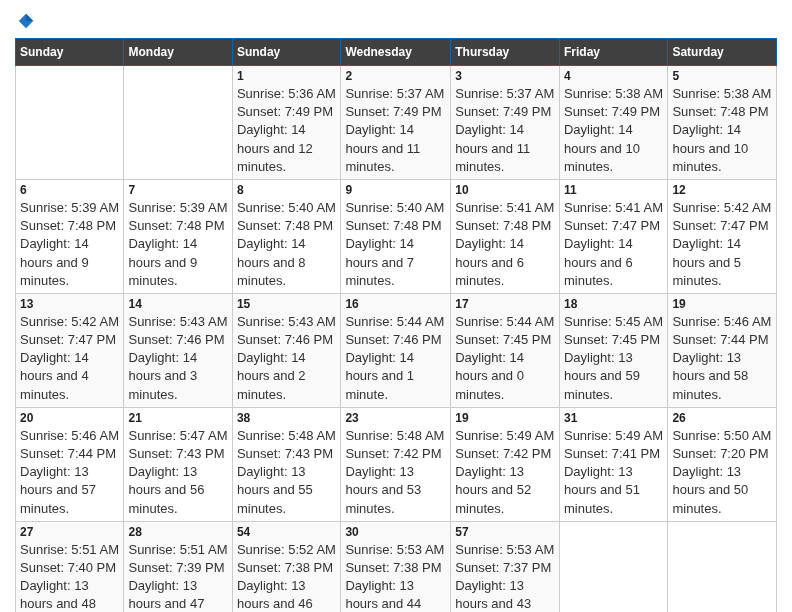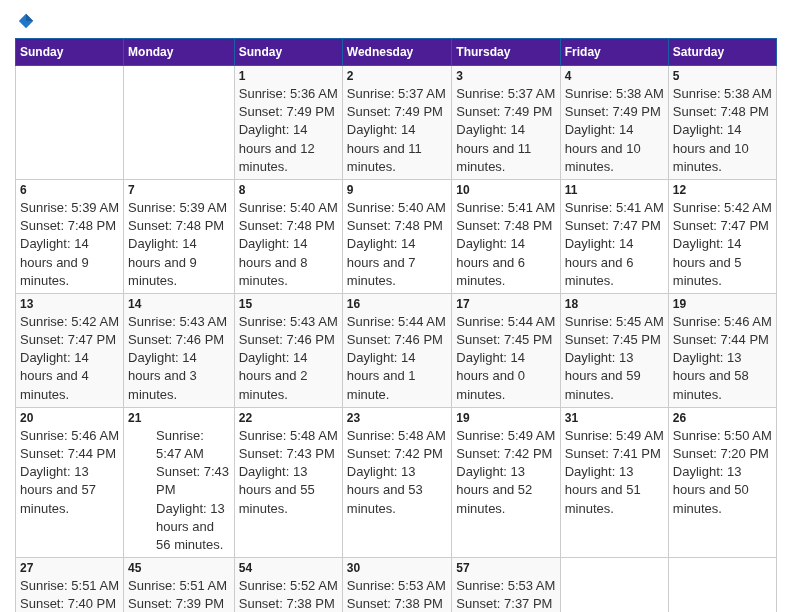--- a/index.html
+++ b/index.html
@@ -60,21 +60,21 @@
       font-size: 14px;
       color: #555;
       margin-top: 2px;
     }
     .calendar {
       width: 100%;
       border-collapse: collapse;
       font-size: 10.5px;
     }
     .calendar thead th {
-      background-color: #4c1d95;
+      background-color: #404040;
       color: #fff;
       font-weight: bold;
       font-size: 12px;
       padding: 6px 4px;
       text-align: left;
       border: 1px solid #1a5fa3;
     }
     .calendar tbody td {
       border: 1px solid #ccc;
       vertical-align: top;
@@ -260,26 +260,26 @@
         </tr>
         <tr>
           <td>
             <span class="day-number">20</span>
             <div class="day-info" style="white-space: pre-line;">Sunrise: 5:46 AM
 Sunset: 7:44 PM
 Daylight: 13 hours and 57 minutes.</div>
           </td>
           <td>
             <span class="day-number">21</span>
-            <div class="day-info" style="white-space: pre-line; margin-left: 28px;">Sunrise: 5:47 AM
+            <div class="day-info" style="white-space: pre-line;">Sunrise: 5:47 AM
 Sunset: 7:43 PM
 Daylight: 13 hours and 56 minutes.</div>
           </td>
           <td>
-            <span class="day-number">22</span>
+            <span class="day-number">38</span>
             <div class="day-info" style="white-space: pre-line;">Sunrise: 5:48 AM
 Sunset: 7:43 PM
 Daylight: 13 hours and 55 minutes.</div>
           </td>
           <td>
             <span class="day-number">23</span>
             <div class="day-info" style="white-space: pre-line;">Sunrise: 5:48 AM
 Sunset: 7:42 PM
 Daylight: 13 hours and 53 minutes.</div>
           </td>
@@ -303,21 +303,21 @@
           </td>
         </tr>
         <tr>
           <td>
             <span class="day-number">27</span>
             <div class="day-info" style="white-space: pre-line;">Sunrise: 5:51 AM
 Sunset: 7:40 PM
 Daylight: 13 hours and 48 minutes.</div>
           </td>
           <td>
-            <span class="day-number">45</span>
+            <span class="day-number">28</span>
             <div class="day-info" style="white-space: pre-line;">Sunrise: 5:51 AM
 Sunset: 7:39 PM
 Daylight: 13 hours and 47 minutes.</div>
           </td>
           <td>
             <span class="day-number">54</span>
             <div class="day-info" style="white-space: pre-line;">Sunrise: 5:52 AM
 Sunset: 7:38 PM
 Daylight: 13 hours and 46 minutes.</div>
           </td>

